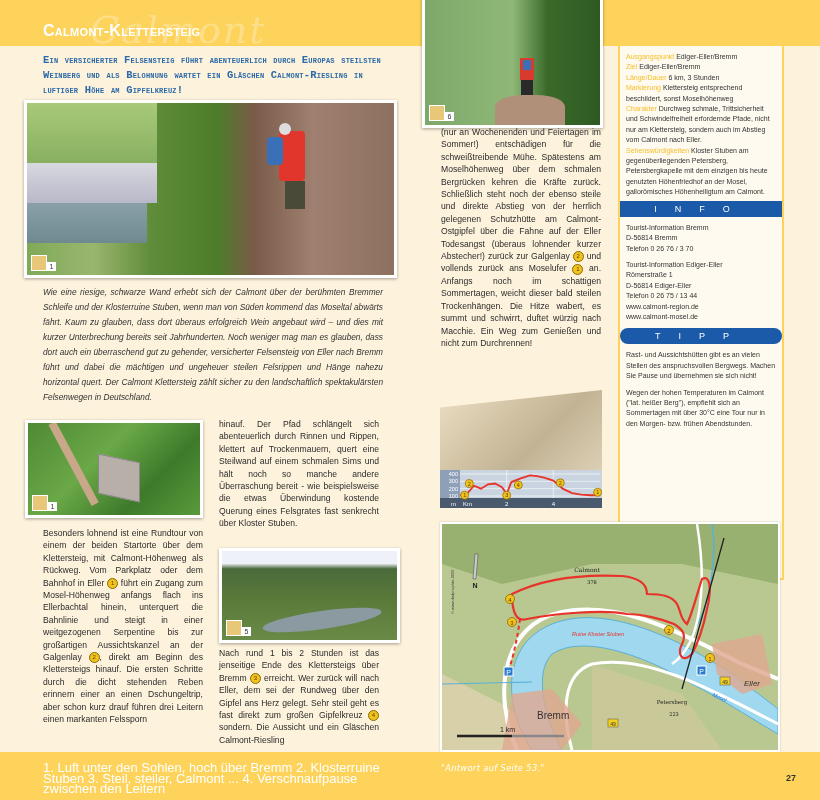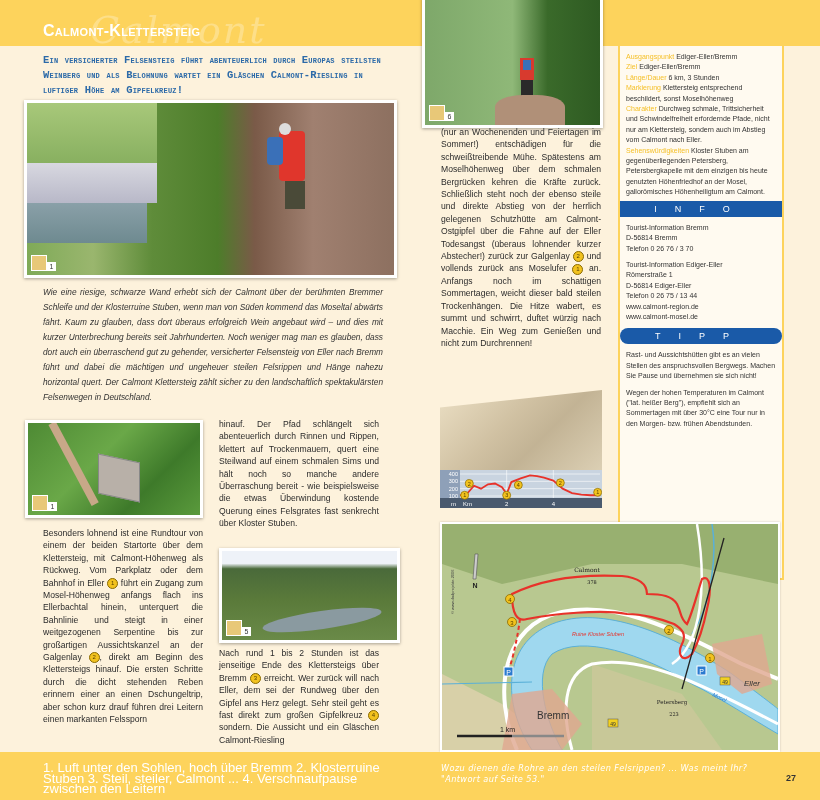--- a/index.html
+++ b/index.html
@@ -204,16 +204,15 @@
     <text id="m-scale" x="58" y="208" font-size="7" fill="#222" font-family="Liberation Sans, sans-serif">1 km</text>
     <polygon points="33,30 36,30 34,55 31,55" fill="#ccc" stroke="#555" stroke-width="0.6"></polygon>
     <text id="m-north" x="33" y="64" font-size="7" fill="#222" text-anchor="middle" font-family="Liberation Sans, sans-serif" font-weight="bold">N</text>
     <text id="m-copy" x="0" y="0" font-size="4" fill="#444" transform="translate(12 90) rotate(-90)" font-family="Liberation Sans, sans-serif">© www.dadprojekte.2006</text>
   </svg>
 </div>
 
 <div class="bottom-band"></div>
 <div class="caption-left">1. Luft unter den Sohlen, hoch über Bremm 2. Klosterruine Stuben 3. Steil, steiler, Calmont ... 4. Verschnaufpause zwischen den Leitern</div>
 <div class="caption-right">
-  <div>Wozu dienen die Rohre an den steilen Felsrippen? ... Was meint Ihr?</div>
   <div>"Antwort auf Seite 53."</div>
 </div>
 <div class="pageno">27</div>
 
 </body></html>

